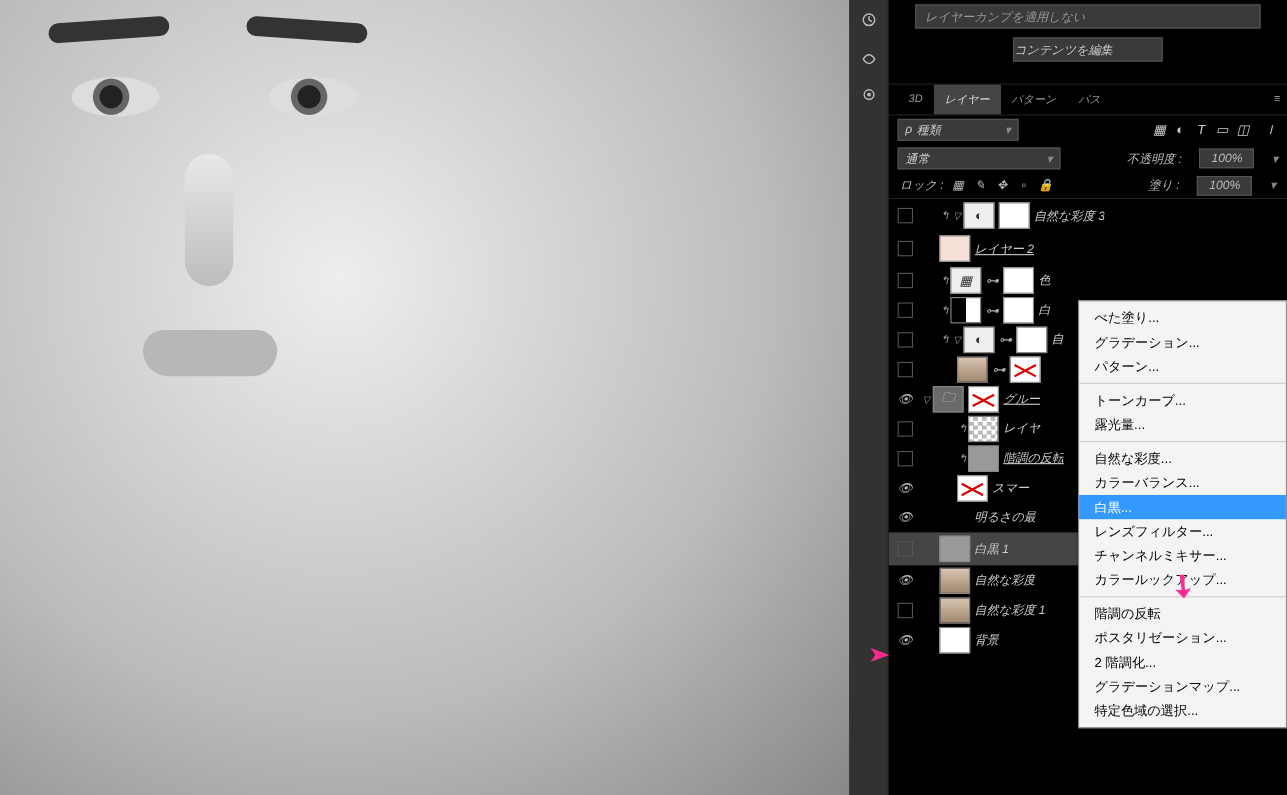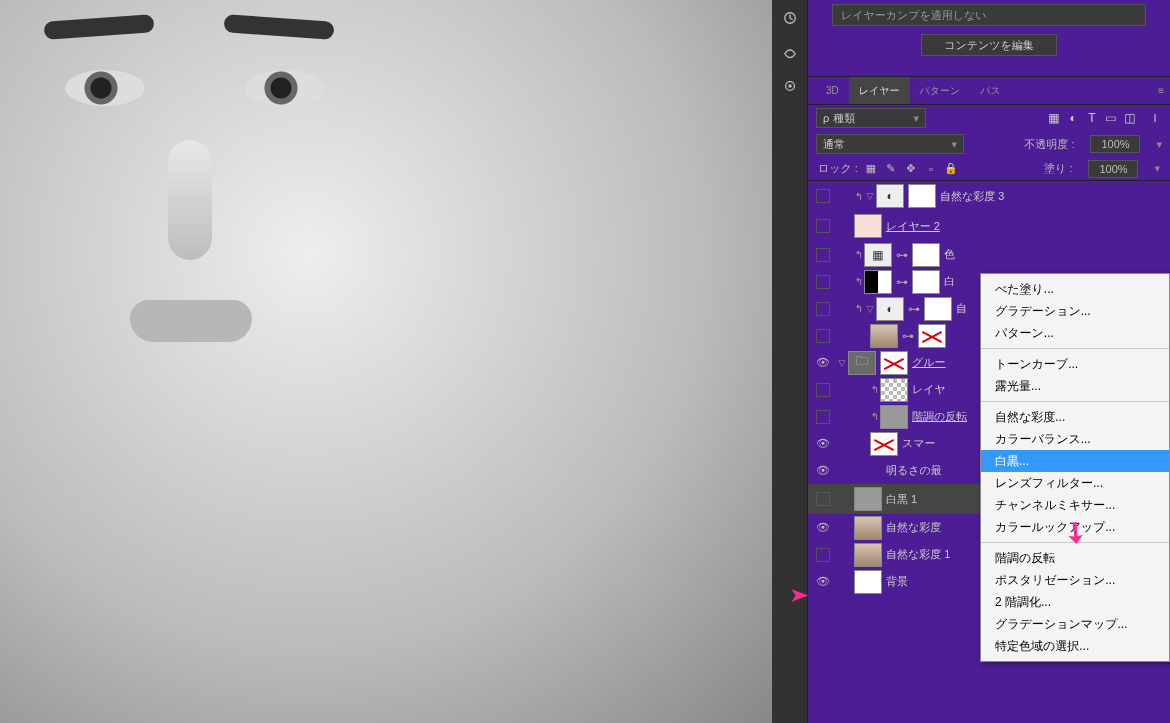--- a/index.html
+++ b/index.html
@@ -3,24 +3,24 @@
 <meta charset="utf-8">
 <style>
   * { box-sizing: border-box; margin: 0; padding: 0; font-family: "Hiragino Sans", "Yu Gothic", Meiryo, sans-serif; }
   body { width: 1170px; height: 723px; background: #323232; overflow: hidden; position: relative; }
   .canvas { position: absolute; left: 0; top: 0; width: 772px; height: 723px; background: #c0c0c0; }
   .canvas .img { width:100%; height:100%; background: radial-gradient(circle at 40% 35%, #eee 0%, #bbb 60%, #888 100%); position: relative; overflow:hidden; }
 
   .vtoolbar { position:absolute; left:772px; top:0; width:36px; height:100%; background:#323232; border-right:1px solid #222; display:flex; flex-direction:column; align-items:center; padding-top:4px; gap:6px; }
   .vtoolbar .ticon { width:28px; height:28px; border-radius:3px; color:#bbb; display:flex; align-items:center; justify-content:center; font-size:14px; }
 
-  .right { position:absolute; left:808px; top:0; right:0; height:100%; background:#4c1d95; color:#d0d0d0; font-size:11px; }
+  .right { position:absolute; left:808px; top:0; right:0; height:100%; background:#000000; color:#d0d0d0; font-size:11px;font-style:italic; }
   .top-props { padding:4px 8px; }
   .prop-select { height:22px; border:1px solid #555; background:#3a3a3a; font-size:11px; color:#999; display:flex; align-items:center; padding:0 8px; margin:0 16px 8px 16px;}
-  .edit-btn { width:136px; height:22px; margin:0 auto 8px; border:1px solid #555; background:#3a3a3a; display:flex; align-items:center; justify-content:center; font-size:11px; color:#ccc;}
+  .edit-btn { width:136px; height:22px; margin:0 auto 8px; border:1px solid #555; background:#3a3a3a; display:flex; align-items:center; justify-content:flex-start; font-size:11px; color:#ccc;}
   .divider { height:1px; background:#222; margin:8px 0 0 0; }
 
   .tabs { display:flex; align-items:center; height:28px; border-bottom:1px solid #222; padding:0 8px; gap:0; font-size:10px; color:#999; position:relative;}
   .tab { padding:0 10px; height:100%; display:flex; align-items:center; }
   .tab.active { background:#454545; color:#ddd; }
   .tabs .menu-ico { position:absolute; right:6px; color:#999; }
 
   .row { display:flex; align-items:center; height:26px; padding:0 8px; gap:6px; }
   .select { height:20px; border:1px solid #555; background:#3a3a3a; display:flex; align-items:center; padding:0 6px; font-size:11px; color:#ccc; }
   .select.w1 { width:110px; }

